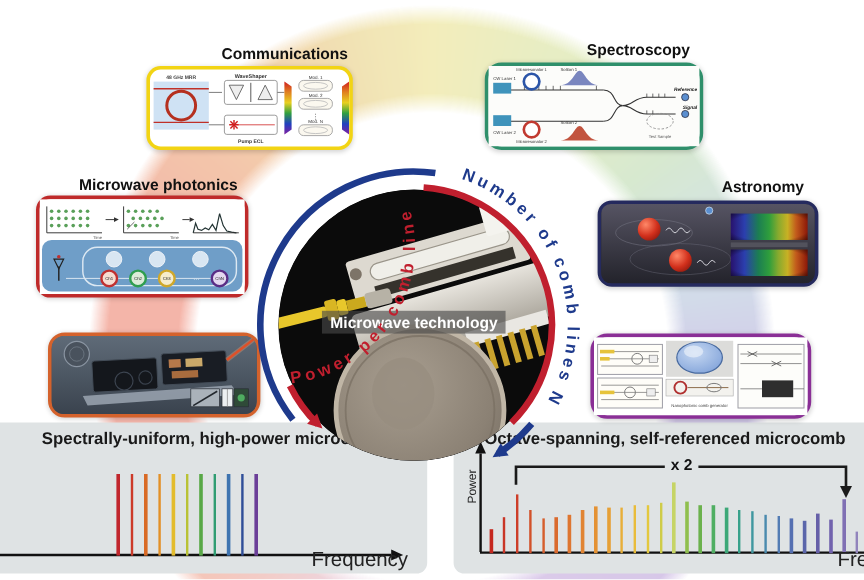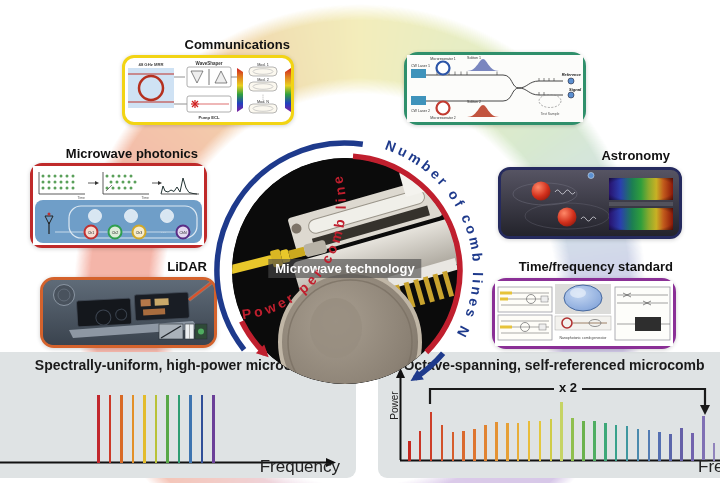--- a/index.html
+++ b/index.html
@@ -102,20 +102,21 @@
       <text x="138" y="22.5" font-size="3.8" text-anchor="middle" fill="#333">Mod. 2</text>
       <rect x="124" y="24" width="28" height="9" rx="4" fill="#fbf8ef" stroke="#999" stroke-width=".7"></rect>
       <ellipse cx="138" cy="28.5" rx="10" ry="2.8" fill="none" stroke="#bbb" stroke-width=".7"></ellipse>
       <text x="138" y="41" font-size="6" text-anchor="middle" fill="#666">⋮</text>
       <text x="138" y="44.5" font-size="3.8" text-anchor="middle" fill="#333">Mod. N</text>
       <rect x="124" y="46" width="28" height="9" rx="4" fill="#fbf8ef" stroke="#999" stroke-width=".7"></rect>
       <ellipse cx="138" cy="50.5" rx="10" ry="2.8" fill="none" stroke="#bbb" stroke-width=".7"></ellipse>
     </svg>
   </div>
 
+  <div class="ptitle" style="left:415px;top:34px;width:160px;">Spectroscopy</div>
   <div class="panel p-spec">
     <svg width="176" height="67" viewBox="0 0 176 67">
       <rect width="176" height="67" fill="#fcfcfa"></rect>
       <path d="M16,20 H96" stroke="#333" stroke-width=".9" fill="none"></path>
       <path d="M16,46 H96" stroke="#333" stroke-width=".9" fill="none"></path>
       <path d="M96,20 C106,20 104,33 112,33 M96,46 C106,46 104,33 112,33" stroke="#333" stroke-width=".9" fill="none"></path>
       <path d="M112,33 C120,33 122,26 132,26 H156 M112,33 C120,33 122,40 132,40 H156" stroke="#333" stroke-width=".9" fill="none"></path>
       <g stroke="#333" stroke-width=".6">
         <line x1="30" y1="20" x2="30" y2="16.5"></line>
           <line x1="36" y1="20" x2="36" y2="16.5"></line>
@@ -267,21 +268,20 @@
       <path d="M54,22 q2.5,-4 5,0 t5,0 t5,0 t5,0" stroke="#d8d8e0" stroke-width=".8" fill="none"></path>
       <path d="M80,49 q2.5,-4 5,0 t5,0 t5,0" stroke="#d8d8e0" stroke-width=".8" fill="none"></path>
       <rect x="108" y="8" width="64" height="22" fill="url(#specg)"></rect>
       <rect x="108" y="8" width="64" height="22" fill="url(#vig)"></rect>
       <rect x="108" y="32" width="64" height="4" fill="#52525c"></rect>
       <rect x="108" y="38" width="64" height="22" fill="url(#specg)"></rect>
       <rect x="108" y="38" width="64" height="22" fill="url(#vig)"></rect>
     </svg>
   </div>
 
-  <div class="ptitle" style="left:47px;top:259px;width:160px;">LiDAR</div>
   <div class="panel p-lidar">
     <svg width="171" height="65" viewBox="0 0 171 65">
       <defs>
         <linearGradient id="lidg" x1="0" y1="0" x2="0" y2="1">
           <stop offset="0" stop-color="#5f6b78"></stop>
             <stop offset="1" stop-color="#3a434e"></stop>
         </linearGradient>
       </defs>
       <rect width="171" height="65" rx="10" fill="url(#lidg)"></rect>
       <circle cx="21" cy="15" r="10.5" fill="#49525d" stroke="#8a95a2" stroke-width="1"></circle>
@@ -300,21 +300,20 @@
       <path d="M146,20 L168,3" stroke="#e05028" stroke-width="2" fill="none"></path>
       <rect x="116" y="44" width="24" height="15" fill="#aab2ba" stroke="#2a2f36" stroke-width=".6"></rect>
       <line x1="118" y1="58" x2="138" y2="46" stroke="#23282e" stroke-width="1.4"></line>
       <rect x="142" y="44" width="9" height="15" fill="#eceff1" stroke="#2a2f36" stroke-width=".6"></rect>
       <line x1="146.5" y1="44" x2="146.5" y2="59" stroke="#888" stroke-width=".6"></line>
       <rect x="152" y="44" width="12" height="15" fill="#2f4a38" stroke="#2a2f36" stroke-width=".6"></rect>
       <circle cx="158" cy="51.5" r="3" fill="#58c46a" opacity=".8"></circle>
     </svg>
   </div>
 
-  <div class="ptitle" style="left:493px;top:259px;width:180px;">Time/frequency standard</div>
   <div class="panel p-time">
     <svg width="178" height="65" viewBox="0 0 178 65">
       <defs>
         <radialGradient id="diskg" cx=".4" cy=".35" r=".9">
           <stop offset="0" stop-color="#c6d8f2"></stop>
             <stop offset=".7" stop-color="#8cabdd"></stop>
             <stop offset="1" stop-color="#5878b0"></stop>
         </radialGradient>
       </defs>
       <rect width="178" height="65" fill="#fff"></rect>

